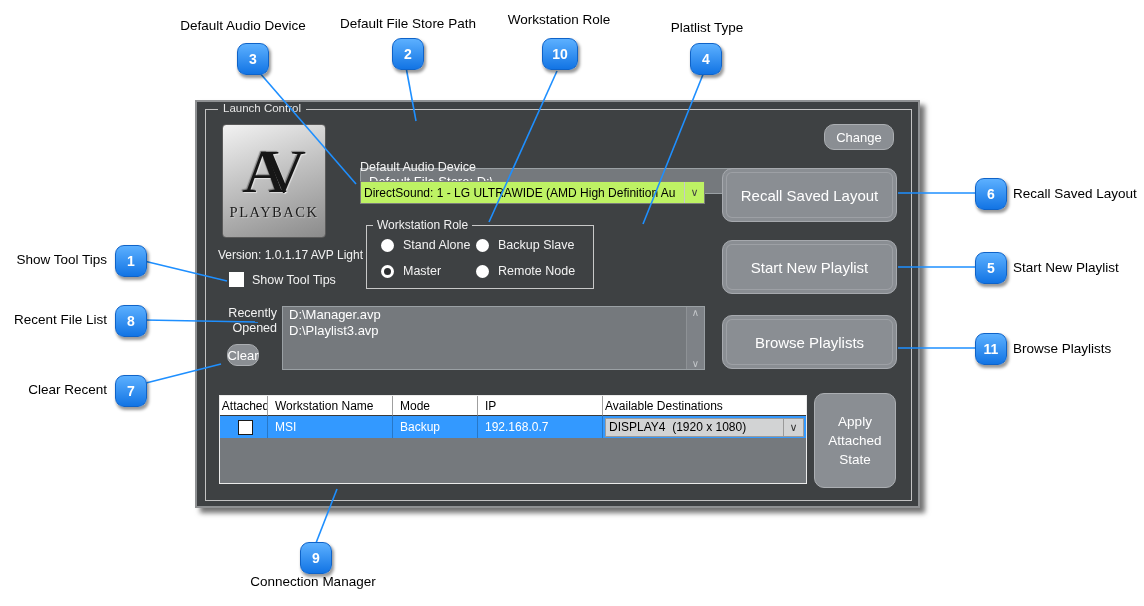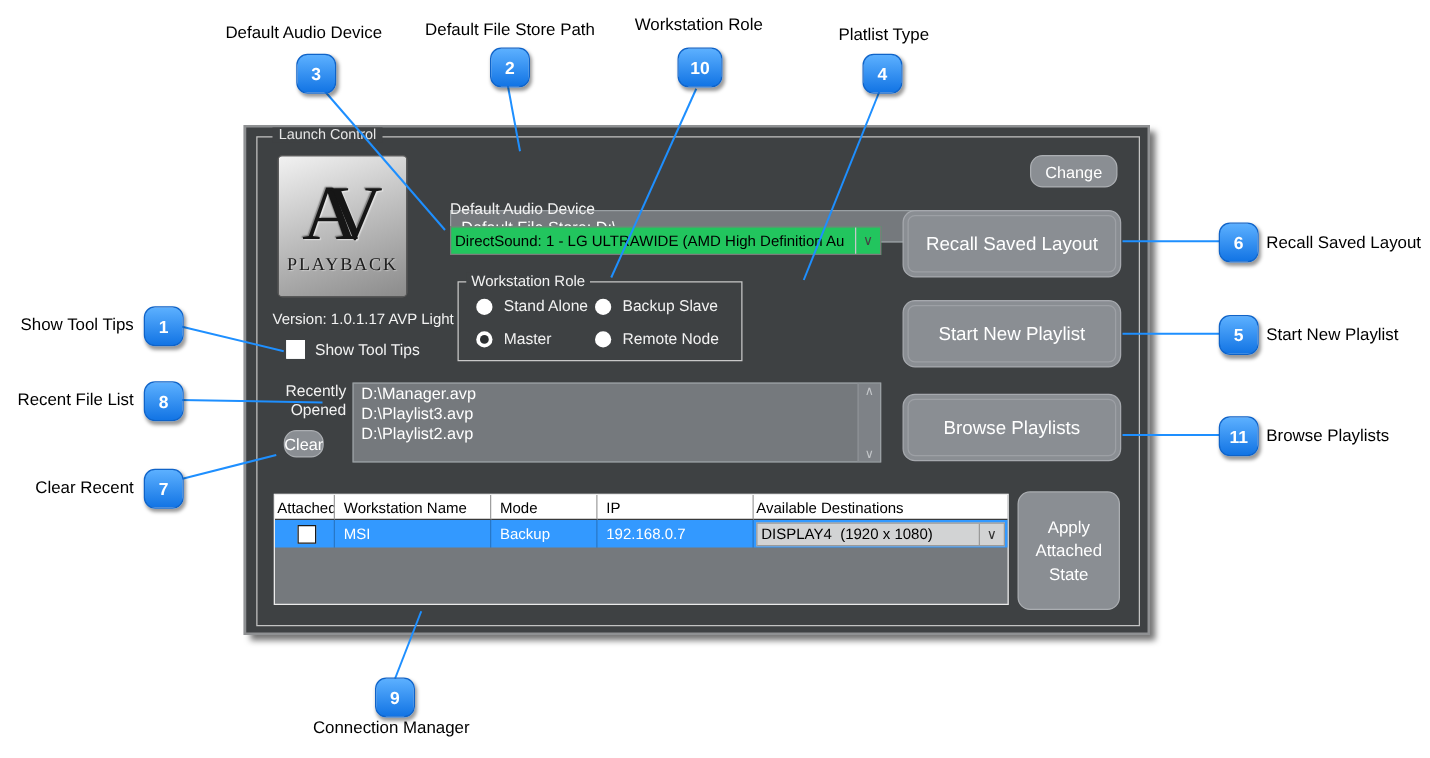--- a/index.html
+++ b/index.html
@@ -41,21 +41,21 @@
             color:#f2f2f2;font-size:12.5px;}
 
   .filefield{position:absolute;left:163px;top:22px;width:455px;height:26px;box-sizing:border-box;
              background:#75797d;border:1px solid #9aa0a4;color:#fff;font-size:13px;
              display:flex;align-items:center;padding-left:8px;margin-top:44px;}
   .btn{background:#8a8e93;border:1px solid #abaeb2;color:#fff;box-sizing:border-box;
        display:flex;align-items:center;justify-content:center;border-radius:10px;}
   .changebtn{position:absolute;left:627px;top:22px;width:70px;height:26px;font-size:13px;}
   .audiolabel{position:absolute;left:163px;top:58px;color:#f2f2f2;font-size:12.5px;}
   .combo{position:absolute;left:163px;top:79px;width:345px;height:23px;box-sizing:border-box;
-         background:#22c55e;border:1px solid #7c7c7c;color:#000;font-size:12px;
+         background:#bef264;border:1px solid #7c7c7c;color:#000;font-size:12px;
          display:flex;align-items:center;}
   .combo-text{flex:1;overflow:hidden;white-space:nowrap;padding-left:3px;}
   .combo-arrow{width:19px;align-self:stretch;border-left:1px solid #c6c8ca;
                display:flex;align-items:center;justify-content:center;color:#444;font-size:11px;}
 
   .grp{position:absolute;border:1px solid #c8c8c8;box-sizing:border-box;}
   .grp-title{position:absolute;left:6px;top:-8px;background:#3e4143;padding:0 4px;
              color:#f2f2f2;font-size:12px;white-space:nowrap;}
   .radio-row{position:absolute;display:flex;align-items:center;gap:9px;color:#f2f2f2;font-size:12.5px;}
   .radio{position:relative;width:13px;height:13px;border-radius:50%;background:#fff;flex:none;}
@@ -151,21 +151,20 @@
     </div>
 
 
     <div class="recently">
       <div>Recently</div>
       <div>Opened</div>
     </div>
     <div class="recentlist">
       <div class="item">D:\Manager.avp</div>
       <div class="item">D:\Playlist3.avp</div>
-      <div class="item">D:\Playlist2.avp</div>
       <div class="vscroll">
         <span>∧</span>
         <span>∨</span>
       </div>
     </div>
     <div class="btn clearbtn">
       <span>Clear</span>
     </div>
 
     <div class="conn-table">

